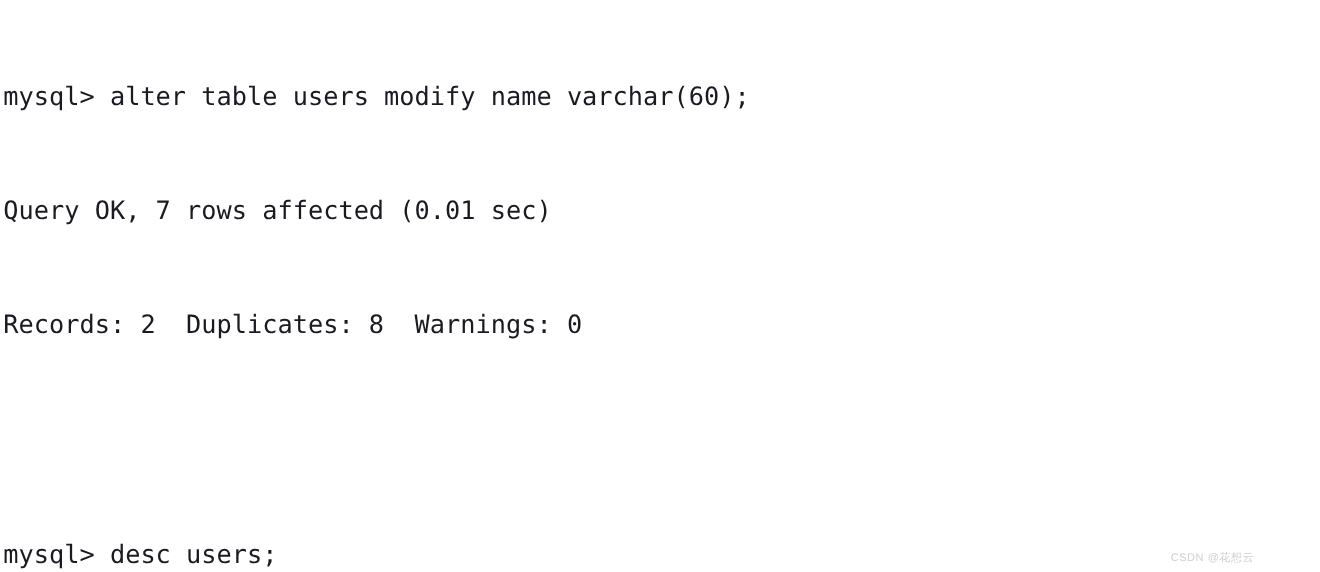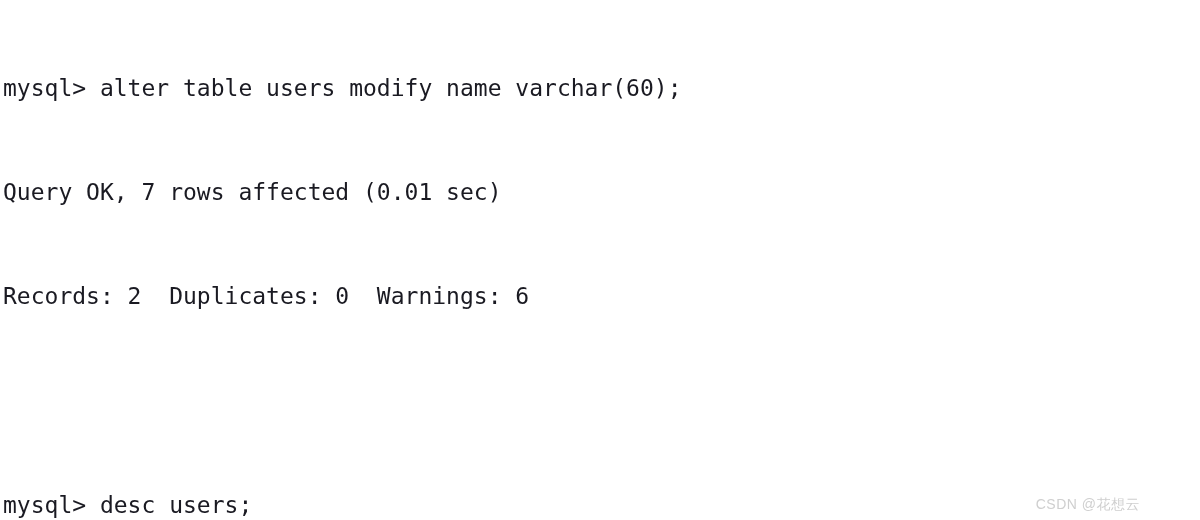--- a/index.html
+++ b/index.html
@@ -32,37 +32,37 @@
     min-height: 34.8px;
   }
   #terminal .line.blank {
     min-height: 34.8px;
   }
   #watermark {
     position: absolute;
     right: 12px;
     bottom: 6px;
     font-family: "Liberation Sans", "DejaVu Sans", sans-serif;
-    font-size: 14px;
+    font-size: 10px;
     color: #cfcfcf;
     letter-spacing: 0.5px;
     white-space: nowrap;
     user-select: none;
     margin-left: 44px;
   }
 </style>
 </head>
 <body>
 
 <div id="screen">
 
   <div id="terminal">
     <span class="line">mysql&gt; alter table users modify name varchar(60);</span>
     <span class="line">Query OK, 7 rows affected (0.01 sec)</span>
-    <span class="line">Records: 2  Duplicates: 0  Warnings: 6</span>
+    <span class="line">Records: 2  Duplicates: 8  Warnings: 0</span>
     <span class="line blank"></span>
     <span class="line">mysql&gt; desc users;</span>
     
     
     
     
     
     
     
     

